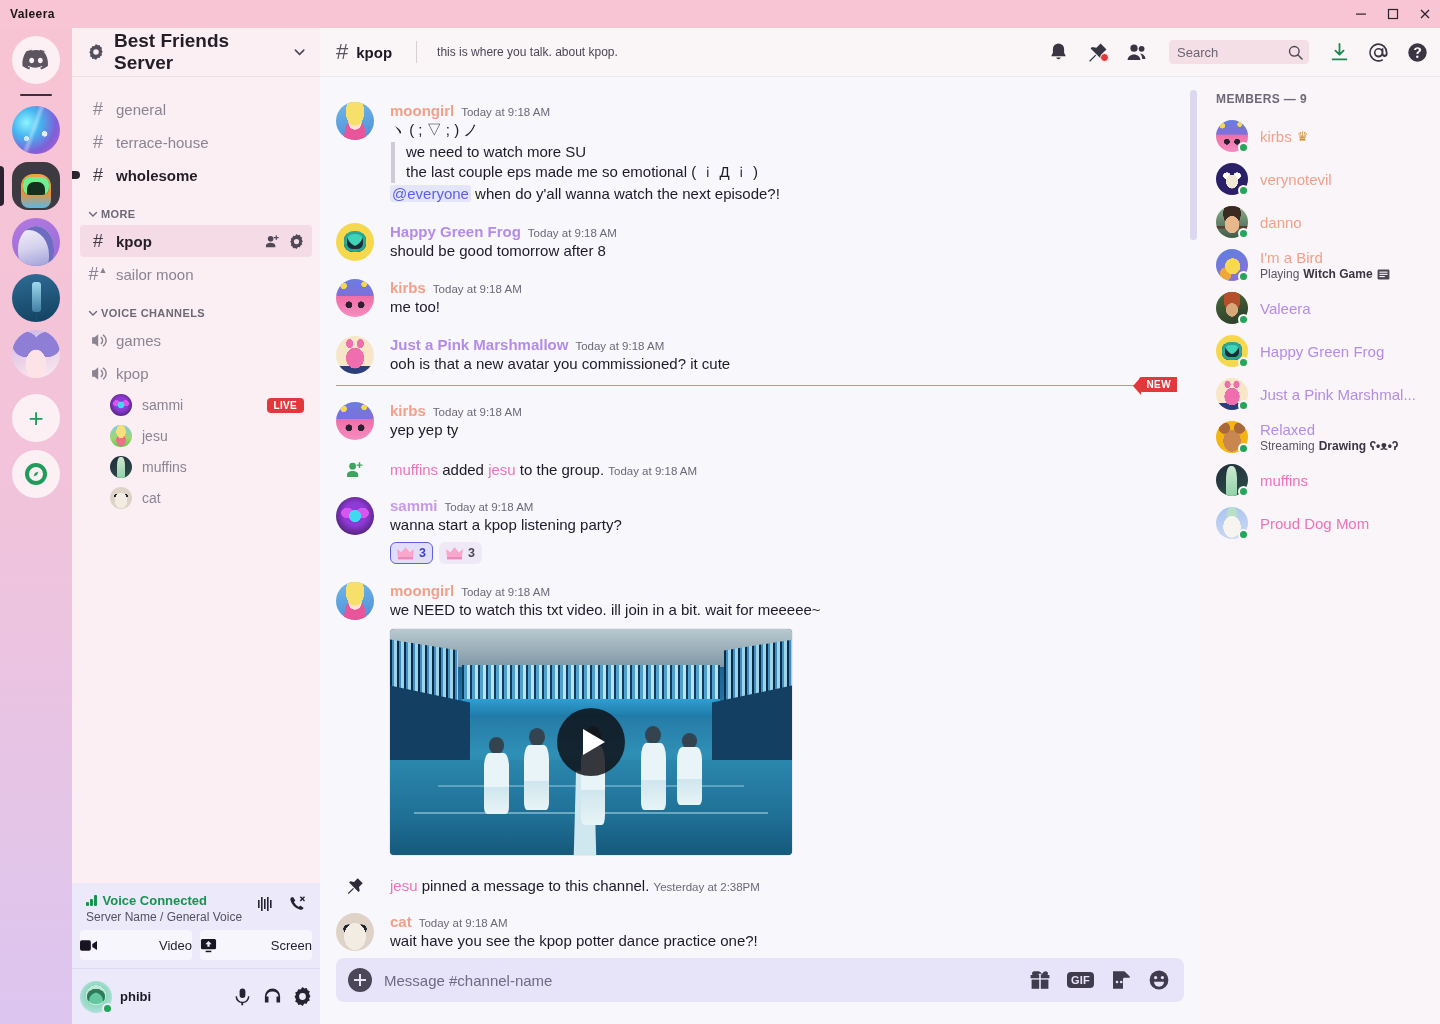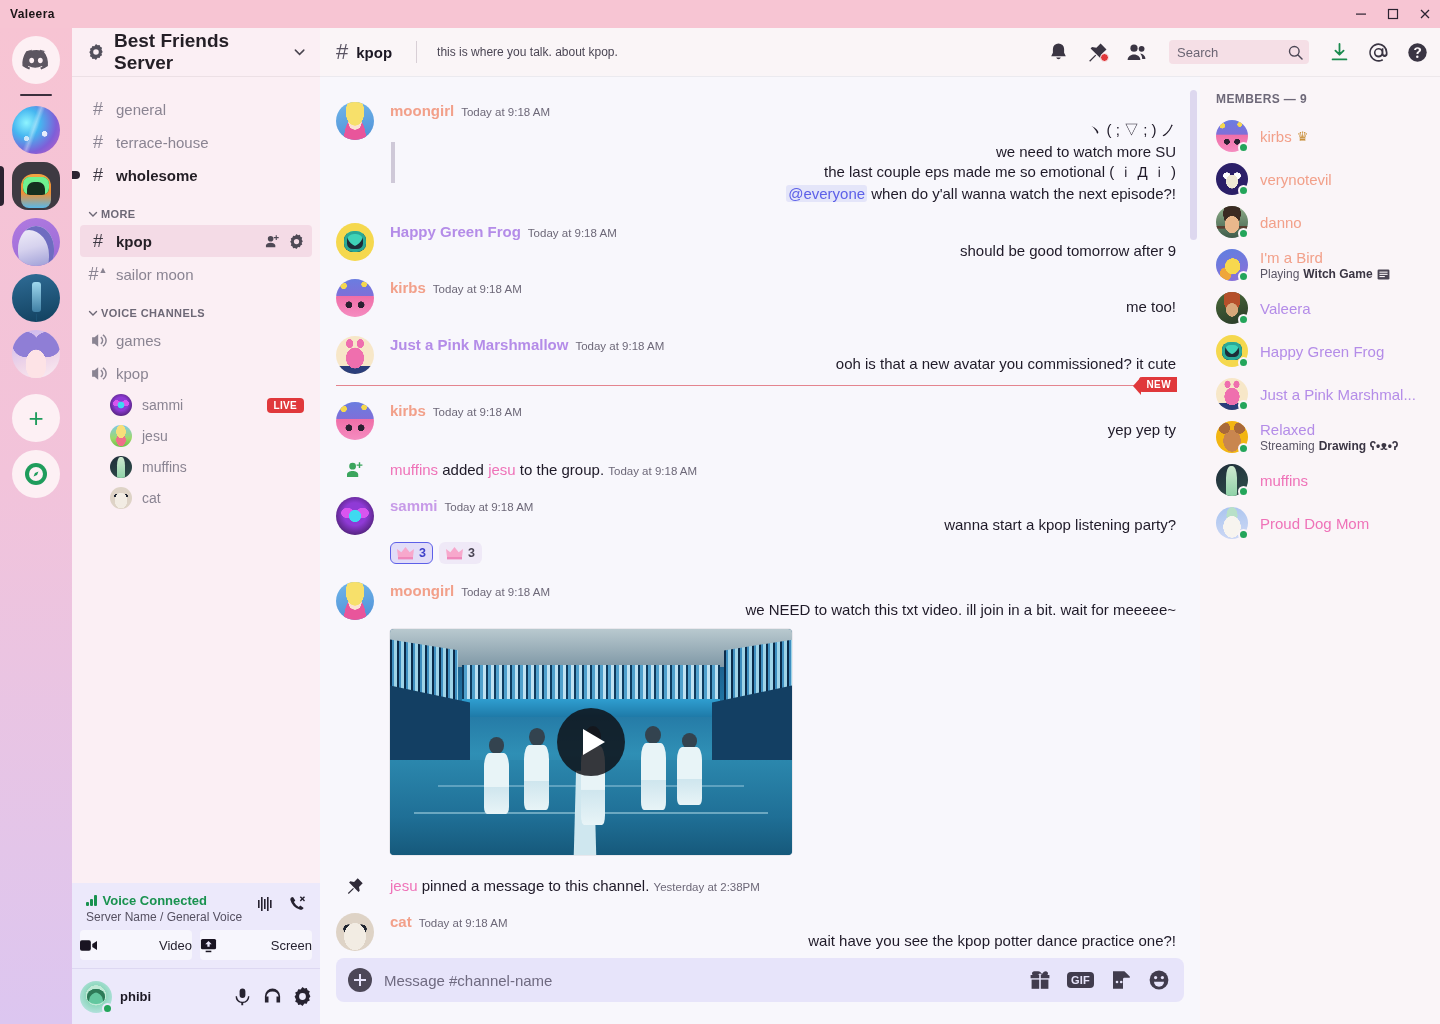--- a/index.html
+++ b/index.html
@@ -170,21 +170,21 @@
   .icon-dl svg { fill: #1a8a4e; }
 
   .content-row { flex: 1 1 auto; display: flex; min-height: 0; }
   .msgs-wrap { flex: 1 1 auto; position: relative; min-width: 0; display:flex; flex-direction:column; }
   .msgs { flex: 1 1 auto; overflow: hidden; padding: 10px 8px 0 0; position: relative; }
   .scrollbar { position:absolute; right:3px; top:14px; width:7px; height:150px; border-radius:4px; background:#ddd8ef; }
 
   .msg { display: flex; padding: 2px 16px 2px 16px; margin-top: 14px; position: relative; }
   .msg .avatar { width: 38px; height: 38px; border-radius: 50%; flex: 0 0 38px; margin-right: 16px;
                  overflow: hidden; position: relative; }
-  .msg .mbody { flex: 1 1 auto; min-width: 0; text-align: right; }
+  .msg .mbody { flex: 1 1 auto; min-width: 0; }
   .mhead { display: flex; align-items: baseline; gap: 7px; margin-bottom: 1px; }
   .mname { font-size: 15px; font-weight: bold; }
   .mtime { font-size: 11.5px; color: #6d6878; }
   .mtext { font-size: 15px; color: #1f1a28; line-height: 1.38; }
   .mention { color: #5d60e8; background: rgba(93,96,232,.12); border-radius: 3px; padding: 0 2px; font-weight: 500; }
   .quote { border-left: 4px solid #cfc9d8; padding-left: 11px; margin: 1px 0 1px 1px; }
 
   .reactions { display:flex; gap:6px; margin-top: 7px; }
   .react { height: 22px; display:flex; align-items:center; gap:5px; padding: 0 7px; border-radius:6px;
            background:#efe9f7; cursor:pointer; }
@@ -659,21 +659,21 @@
               </div>
             </div>
 
             <div class="msg">
               <span class="avatar av-frog"></span>
               <div class="mbody">
                 <div class="mhead">
                   <span class="mname" style="color:#b48ce8">Happy Green Frog</span>
                   <span class="mtime">Today at 9:18 AM</span>
                 </div>
-                <div class="mtext">should be good tomorrow after 9</div>
+                <div class="mtext">should be good tomorrow after 8</div>
               </div>
             </div>
 
             <div class="msg">
               <span class="avatar av-kirbs"></span>
               <div class="mbody">
                 <div class="mhead">
                   <span class="mname" style="color:#f2a08a">kirbs</span>
                   <span class="mtime">Today at 9:18 AM</span>
                 </div>

